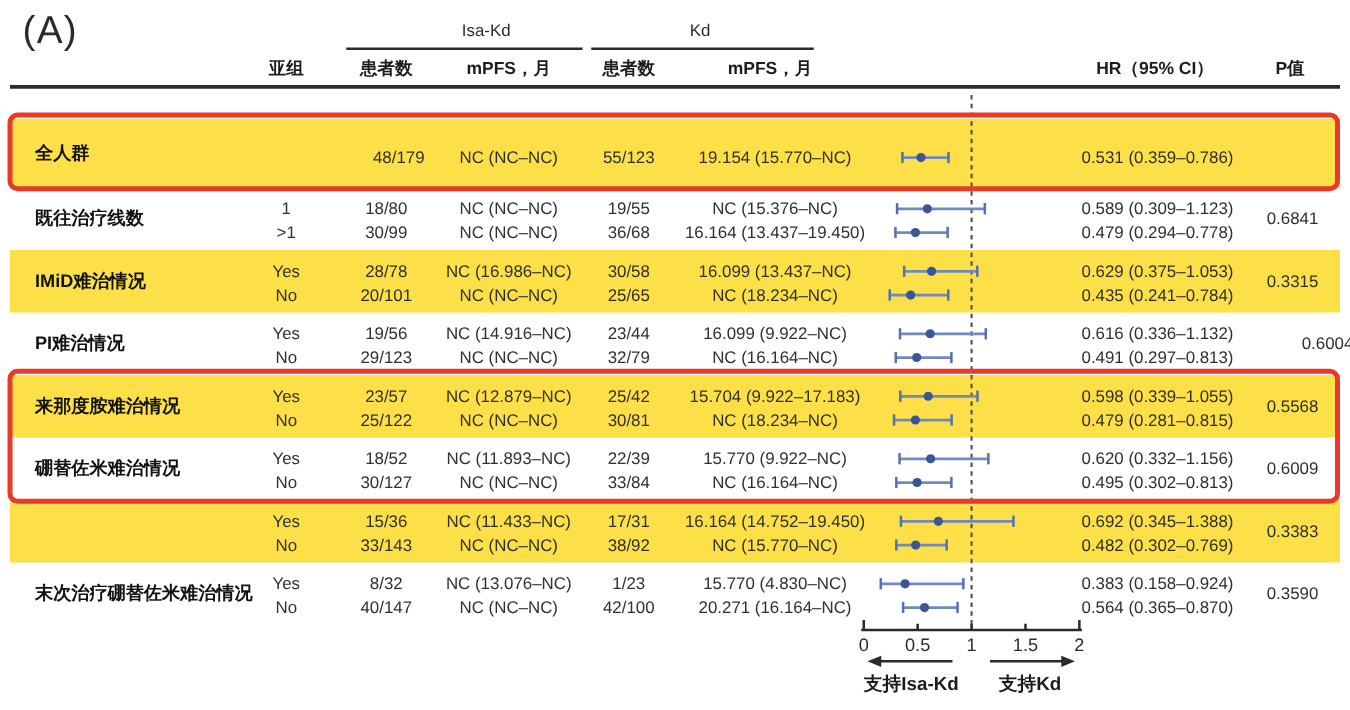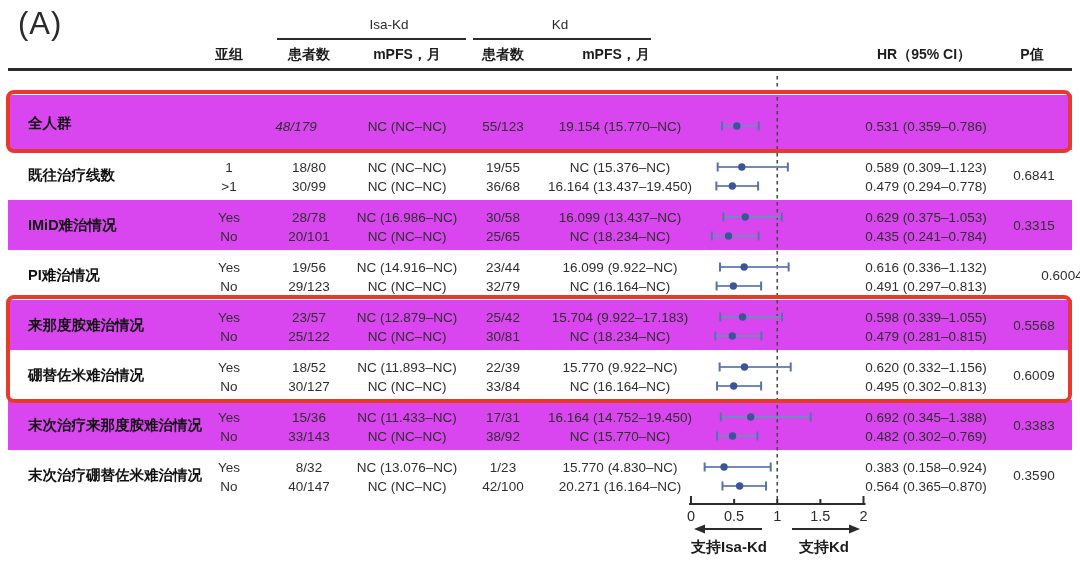--- a/index.html
+++ b/index.html
@@ -5,21 +5,21 @@
   html,body{margin:0;padding:0;background:#fff;}
   .stage{position:relative;width:1080px;height:568px;background:#ffffff;overflow:hidden;
          font-family:"Liberation Sans","DejaVu Sans",sans-serif;color:#222;}
   .abs{position:absolute;}
   .panel-label{left:18px;top:6px;font-size:31px;font-weight:400;color:#2a2a2a;letter-spacing:1px;}
   .grp-label{top:17px;font-size:13.5px;color:#2b2b2b;transform:translateX(-50%);white-space:nowrap;}
   .grp-rule{top:38px;height:2px;background:#2b2b2b;}
   .col-head{top:46px;font-size:14px;font-weight:bold;color:#1c1c1c;transform:translateX(-50%);white-space:nowrap;}
   .top-rule{left:8px;width:1064px;top:68px;height:2.5px;background:#2b2b2b;}
   .band{position:absolute;left:8px;width:1064px;}
-  .band.shaded{background:#d946ef;}
+  .band.shaded{background:#fde047;}
   .row-label{position:absolute;left:20px;top:50%;transform:translateY(-50%);
              font-size:14.5px;font-weight:bold;color:#111;white-space:nowrap;}
   .cell{position:absolute;transform:translate(-50%,-50%);font-size:13.5px;color:#2f2f2f;white-space:nowrap;}
   .pval{position:absolute;transform:translate(-50%,-50%);font-size:13.5px;color:#2f2f2f;white-space:nowrap;}
   .hl-box{position:absolute;border:4px solid #e8392b;border-radius:8px;pointer-events:none;z-index:6;}
   svg.overlay{position:absolute;left:0;top:0;z-index:4;pointer-events:none;}
   .axis-arrow-label{font-size:15px;font-weight:bold;color:#1c1c1c;transform:translateX(-50%);white-space:nowrap;top:538px;}
 </style>
 </head>
 <body>
@@ -39,21 +39,21 @@
   <div class="abs col-head" style="left:503px;">患者数</div>
   <div class="abs col-head" style="left:616px;">mPFS，月</div>
   <div class="abs col-head" style="left:924px;">HR（95% CI）</div>
   <div class="abs col-head" style="left:1032px;">P值</div>
 
   <div class="abs top-rule"></div>
 
   <div id="rows">
       <div class="band shaded" style="top: 95px; height: 55px;">
         <div class="row-label">全人群</div>
-        <div class="cell" style="left: 288px; top: 31px; font-style: italic;">48/179</div>
+        <div class="cell" style="left: 311px; top: 31px;">48/179</div>
         <div class="cell" style="left: 399px; top: 31px;">NC (NC–NC)</div>
         <div class="cell" style="left: 495px; top: 31px;">55/123</div>
         <div class="cell" style="left: 612px; top: 31px;">19.154 (15.770–NC)</div>
         <div class="cell" style="left: 918px; top: 31px;">0.531 (0.359–0.786)</div>
       </div>
       <div class="band" style="top: 150px; height: 50px;">
         <div class="row-label">既往治疗线数</div>
         <div class="cell" style="left: 221px; top: 17px;">1</div>
         <div class="cell" style="left: 301px; top: 17px;">18/80</div>
         <div class="cell" style="left: 399px; top: 17px;">NC (NC–NC)</div>
@@ -126,21 +126,20 @@
         <div class="cell" style="left: 918px; top: 17px;">0.620 (0.332–1.156)</div>
         <div class="cell" style="left: 221px; top: 36px;">No</div>
         <div class="cell" style="left: 301px; top: 36px;">30/127</div>
         <div class="cell" style="left: 399px; top: 36px;">NC (NC–NC)</div>
         <div class="cell" style="left: 495px; top: 36px;">33/84</div>
         <div class="cell" style="left: 612px; top: 36px;">NC (16.164–NC)</div>
         <div class="cell" style="left: 918px; top: 36px;">0.495 (0.302–0.813)</div>
         <div class="pval" style="left: 1026px; top: 25px;">0.6009</div>
       </div>
       <div class="band shaded" style="top: 400px; height: 50px;">
-        <div class="row-label">末次治疗来那度胺难治情况</div>
         <div class="cell" style="left: 221px; top: 17px;">Yes</div>
         <div class="cell" style="left: 301px; top: 17px;">15/36</div>
         <div class="cell" style="left: 399px; top: 17px;">NC (11.433–NC)</div>
         <div class="cell" style="left: 495px; top: 17px;">17/31</div>
         <div class="cell" style="left: 612px; top: 17px;">16.164 (14.752–19.450)</div>
         <div class="cell" style="left: 918px; top: 17px;">0.692 (0.345–1.388)</div>
         <div class="cell" style="left: 221px; top: 36px;">No</div>
         <div class="cell" style="left: 301px; top: 36px;">33/143</div>
         <div class="cell" style="left: 399px; top: 36px;">NC (NC–NC)</div>
         <div class="cell" style="left: 495px; top: 36px;">38/92</div>

